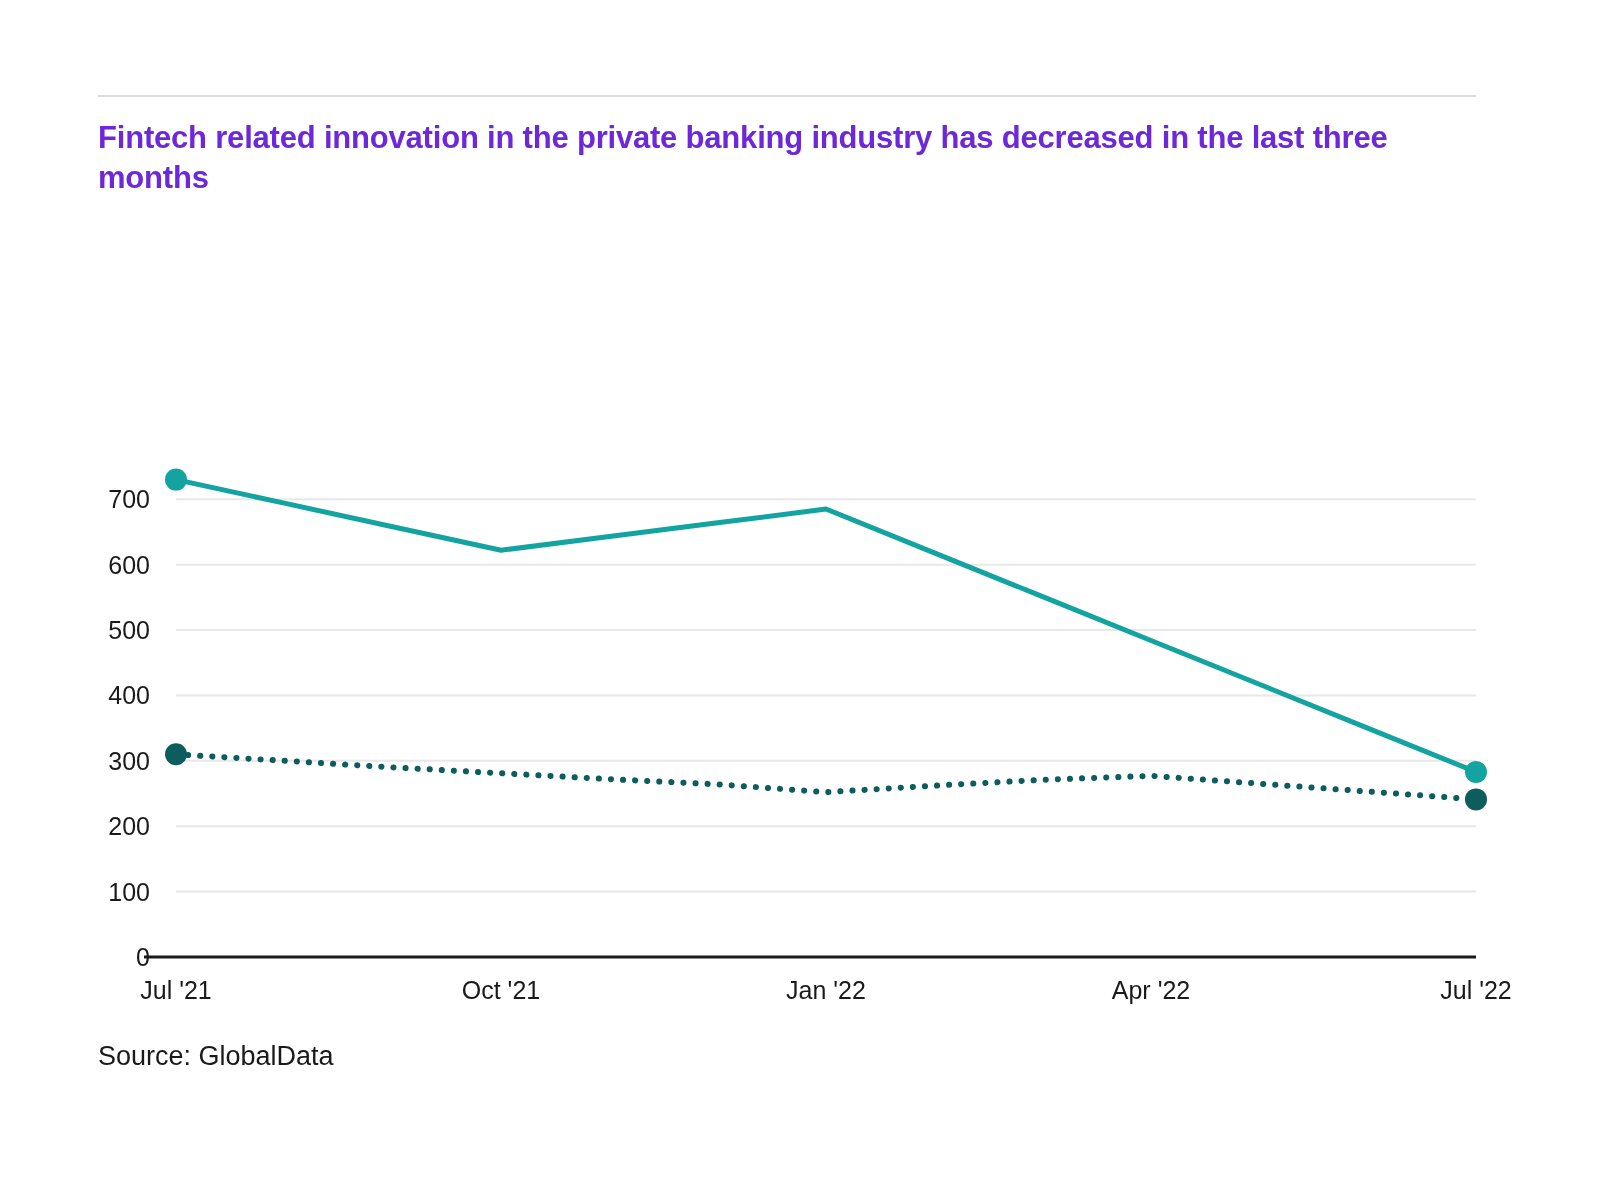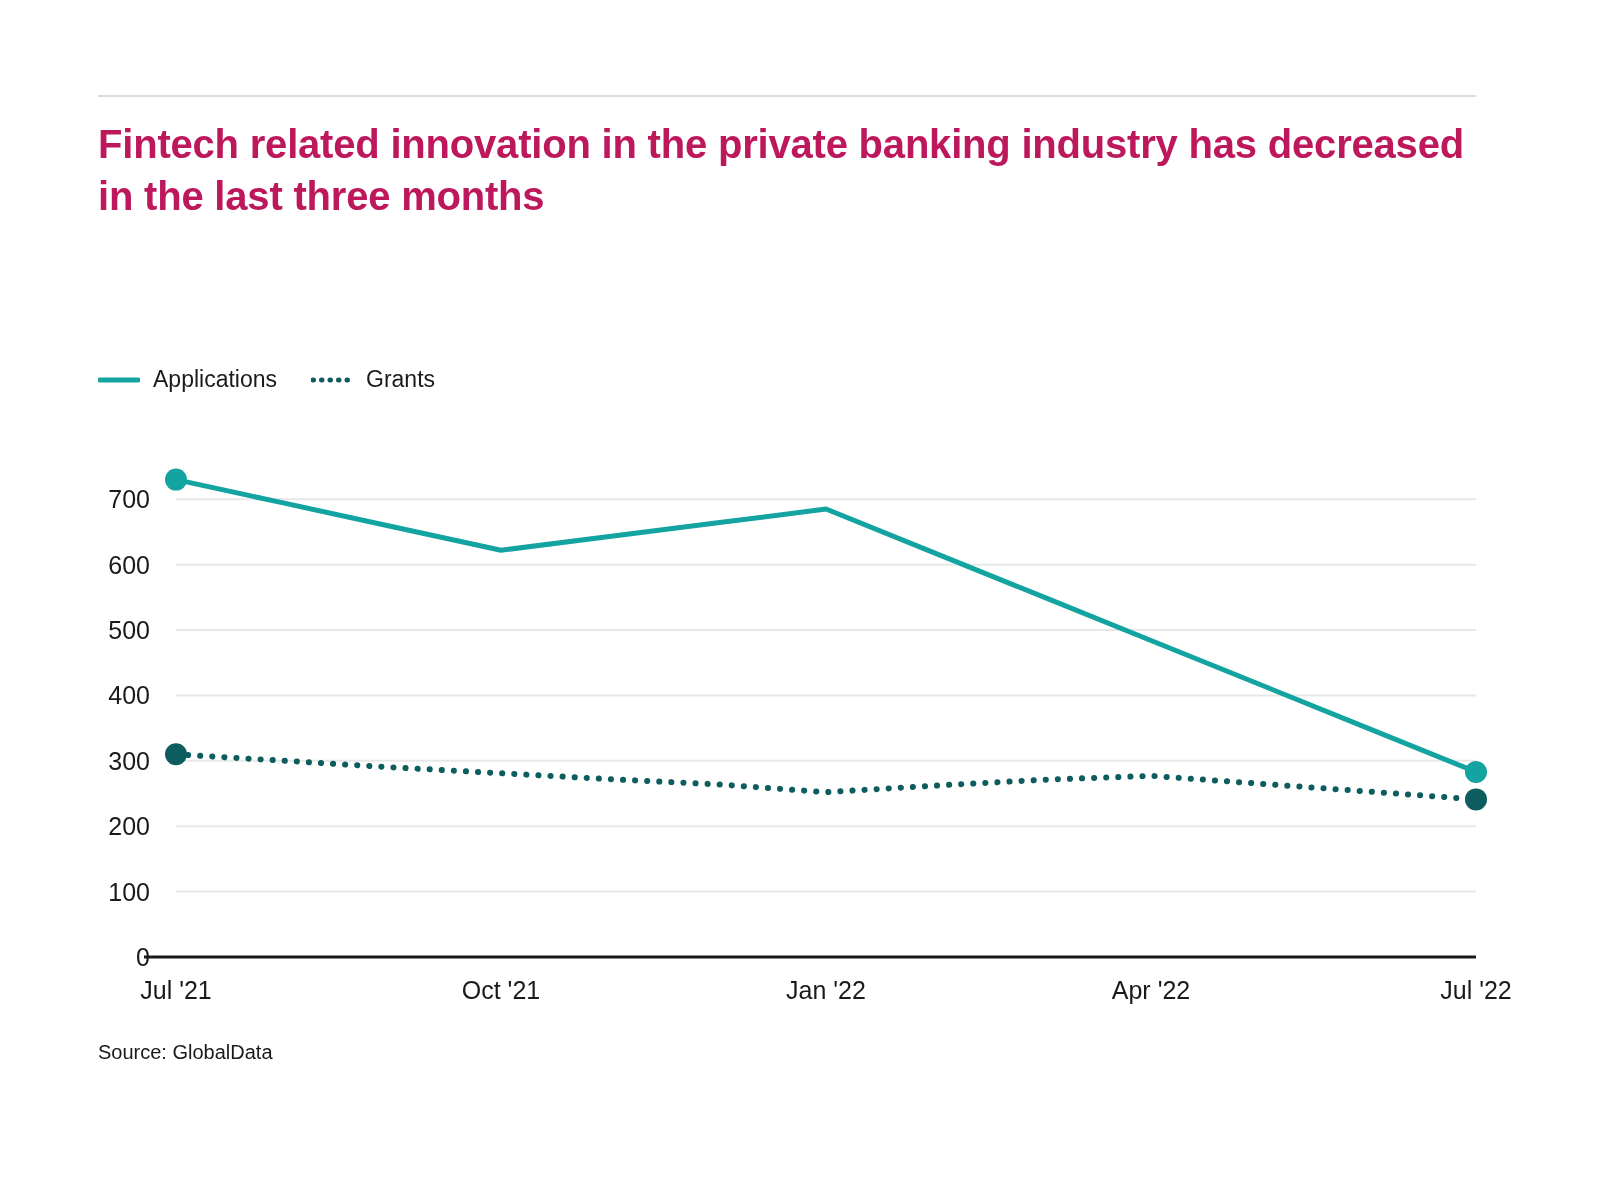--- a/index.html
+++ b/index.html
@@ -26,25 +26,25 @@
     top: 95px;
     width: 1378px;
     height: 2px;
     background: #dcdcdc;
   }
   .title {
     position: absolute;
     left: 98px;
     top: 118px;
     width: 1390px;
-    font-size: 40px;
+    font-size: 31px;
     line-height: 1.30;
     font-weight: 700;
     letter-spacing: -0.2px;
-    color: #be185d;
+    color: #6d28d9;
     margin: 0;
   }
   .subtitle {
     position: absolute;
     left: 98px;
     top: 248px;
     width: 1330px;
     font-size: 31px;
     line-height: 1.36;
     font-weight: 400;
@@ -76,21 +76,21 @@
     position: absolute;
     left: 0px;
     top: 400px;
     width: 1600px;
     height: 620px;
   }
   .source {
     position: absolute;
     left: 98px;
     top: 1041px;
-    font-size: 20px;
+    font-size: 27px;
     color: #1a1a1a;
   }
   svg { display: block; }
   text { font-family: "Liberation Sans", sans-serif; }
   .ytick-label {
     font-size: 25px;
     fill: #1a1a1a;
   }
   .xtick-label {
     font-size: 25px;
@@ -100,34 +100,20 @@
 </head>
 <body>
 
 <div class="page">
 
   <div class="top-rule"></div>
 
   <h1 class="title">Fintech related innovation in the private banking industry has decreased in the last three months</h1>
 
 
-  <div class="legend">
-    <div class="legend-item">
-      <svg class="swatch" width="42" height="14" viewBox="0 0 42 14">
-        <line x1="2" y1="7" x2="40" y2="7" stroke="#13a3a0" stroke-width="5" stroke-linecap="round"></line>
-      </svg>
-      <span class="legend-label">Applications</span>
-    </div>
-    <div class="legend-item">
-      <svg class="swatch" width="42" height="14" viewBox="0 0 42 14">
-        <line x1="2" y1="7" x2="40" y2="7" stroke="#0d5c5e" stroke-width="5" stroke-linecap="round" stroke-dasharray="0.5 8"></line>
-      </svg>
-      <span class="legend-label">Grants</span>
-    </div>
-  </div>
 
   <div class="chart-wrap">
     <svg id="chart-svg" width="1600" height="620" viewBox="0 0 1600 620">
       <g id="gridlines">
           <line x1="176" x2="1476" y1="491.60526315789474" y2="491.60526315789474" stroke="#e8e8e8" stroke-width="2"></line>
           <line x1="176" x2="1476" y1="426.2105263157895" y2="426.2105263157895" stroke="#e8e8e8" stroke-width="2"></line>
           <line x1="176" x2="1476" y1="360.8157894736842" y2="360.8157894736842" stroke="#e8e8e8" stroke-width="2"></line>
           <line x1="176" x2="1476" y1="295.42105263157896" y2="295.42105263157896" stroke="#e8e8e8" stroke-width="2"></line>
           <line x1="176" x2="1476" y1="230.02631578947364" y2="230.02631578947364" stroke="#e8e8e8" stroke-width="2"></line>
           <line x1="176" x2="1476" y1="164.63157894736844" y2="164.63157894736844" stroke="#e8e8e8" stroke-width="2"></line>

